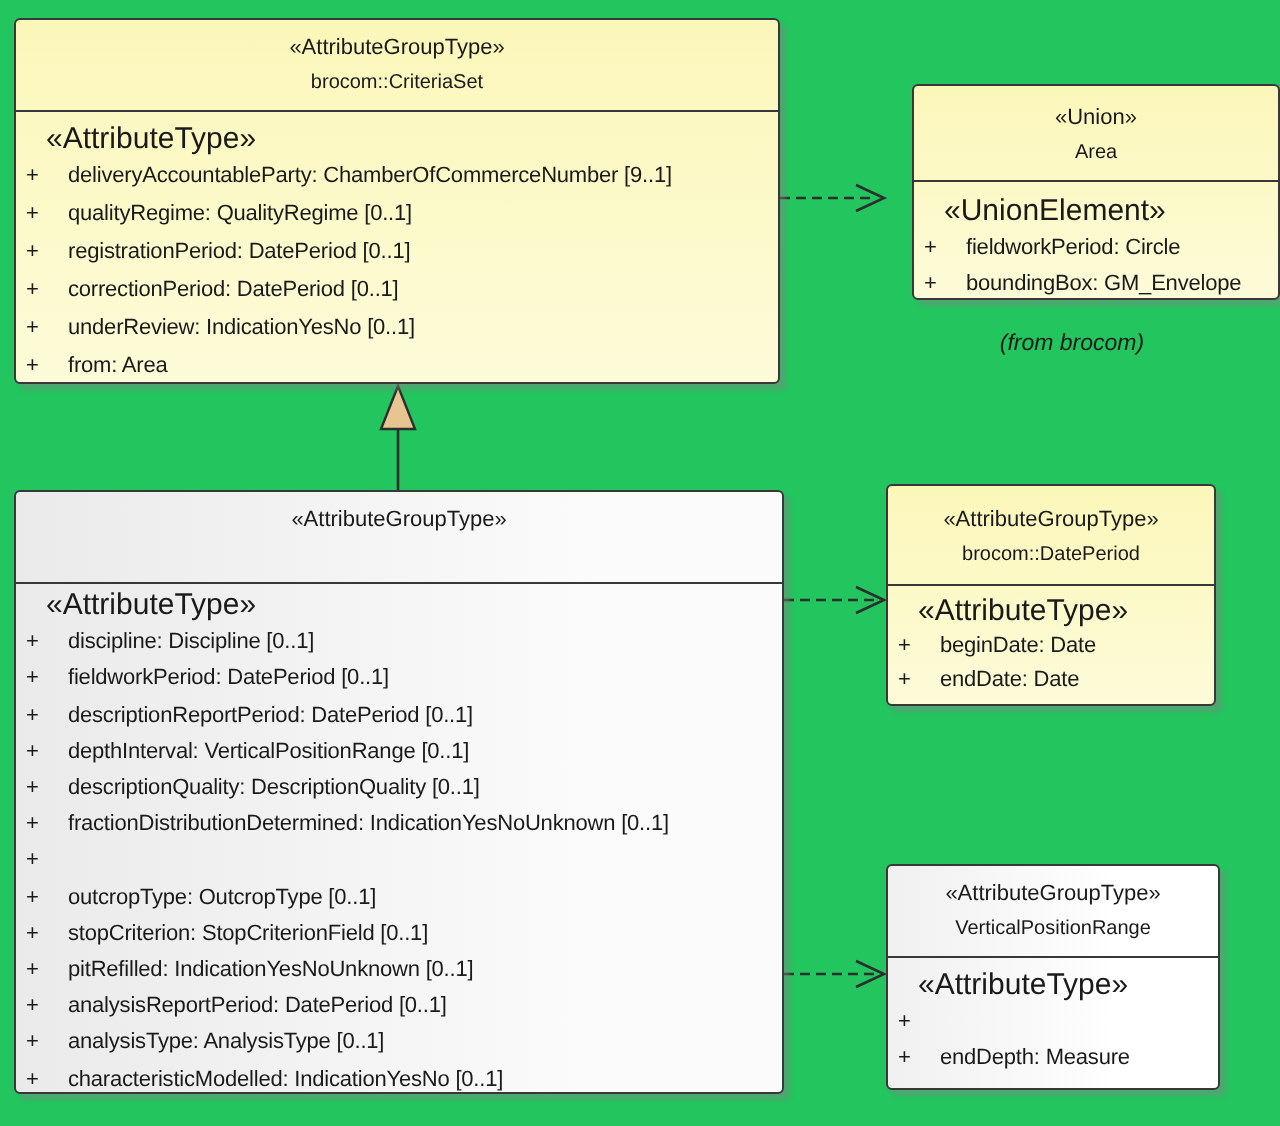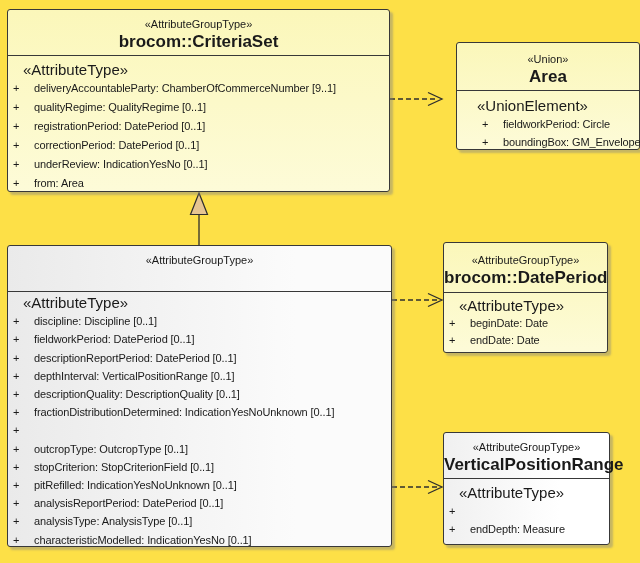--- a/index.html
+++ b/index.html
@@ -1,49 +1,49 @@
 <!DOCTYPE html>
 <html><head>
 <meta charset="utf-8">
 <style>
   html,body { margin:0; padding:0; background:#ffffff; }
   * { box-sizing:border-box; }
   .canvas {
-    position:relative; width:640px; height:563px; background:#fde047;
+    position:relative; width:640px; height:563px; background:#22c55e;
     font-family:"Liberation Sans", sans-serif; color:#1a1a1a; overflow:hidden;
   }
   .connector-layer { position:absolute; left:0; top:0; width:640px; height:563px; }
 
   .uml-box {
     position:absolute; border:1px solid #383838; border-radius:3px;
     box-shadow:3px 3px 2px rgba(130,130,130,0.45);
   }
   .uml-box.yellow { background:linear-gradient(180deg,#fbf7ba 0%,#fdfbd8 100%); }
   .uml-box.gray   { background:linear-gradient(90deg,#eaeaea 0%,#fbfbfb 75%); }
   .uml-box.white  { background:linear-gradient(90deg,#f0f0f0 0%,#ffffff 70%); }
 
   .box-title { border-bottom:1px solid #383838; text-align:center; padding-top:6px; }
   .stereotype { font-size:11px; line-height:17px; white-space:nowrap; }
-  .box-name { font-size:17px; font-weight:bold; line-height:18px; white-space:nowrap; }
+  .box-name { font-size:10px; font-weight:normal; line-height:18px; white-space:nowrap; }
 
   .box-body { padding-top:4px; }
   .section-header { font-size:15px; padding-left:15px; white-space:nowrap; }
   .attr-row { display:flex; font-size:11px; white-space:nowrap; }
   .vis { width:26px; padding-left:5px; flex:none; }
   .attr-text { flex:none; letter-spacing:-0.1px; }
 
   
   #box-criteriaset { left:7px; top:9px; width:383px; height:183px; }
   #box-criteriaset .box-title { height:46px; }
   #box-criteriaset .attr-row, #box-criteriaset .section-header { line-height:19px; }
 
   #box-area { left:456px; top:42px; width:184px; height:108px; }
   #box-area .box-title { height:48px; padding-top:8px; }
   #box-area .box-body { padding-top:6px; }
-  #box-area .attr-row, #box-area .section-header { line-height:18px;padding-left:20px; }
+  #box-area .attr-row, #box-area .section-header { line-height:18px; }
 
   #box-sfr { left:7px; top:245px; width:385px; height:302px; }
   #box-sfr .box-title { height:46px; }
   #box-sfr .attr-row, #box-sfr .section-header { line-height:18.2px; }
   #box-sfr .box-body { padding-top:2px; }
 
   #box-dateperiod { left:443px; top:242px; width:165px; height:111px; }
   #box-dateperiod .box-title { height:50px; padding-top:9px; }
   #box-dateperiod .attr-row, #box-dateperiod .section-header { line-height:17.5px; }
 
@@ -135,20 +135,21 @@
             <span class="vis">+</span>
             <span class="attr-text">fieldworkPeriod: Circle</span>
           </div>
           <div class="attr-row">
             <span class="vis">+</span>
             <span class="attr-text">boundingBox: GM_Envelope</span>
           </div>
         </div>
     </div>
   </div>
+  <div class="from-caption">(from brocom)</div>
 
   <div class="uml-box gray" id="box-sfr">
     <div class="box-title">
       <div class="stereotype">«AttributeGroupType»</div>
     </div>
     <div class="box-body">
       <div class="section-header">«AttributeType»</div>
       <div class="attr-list">
 
       <div class="attr-row">

